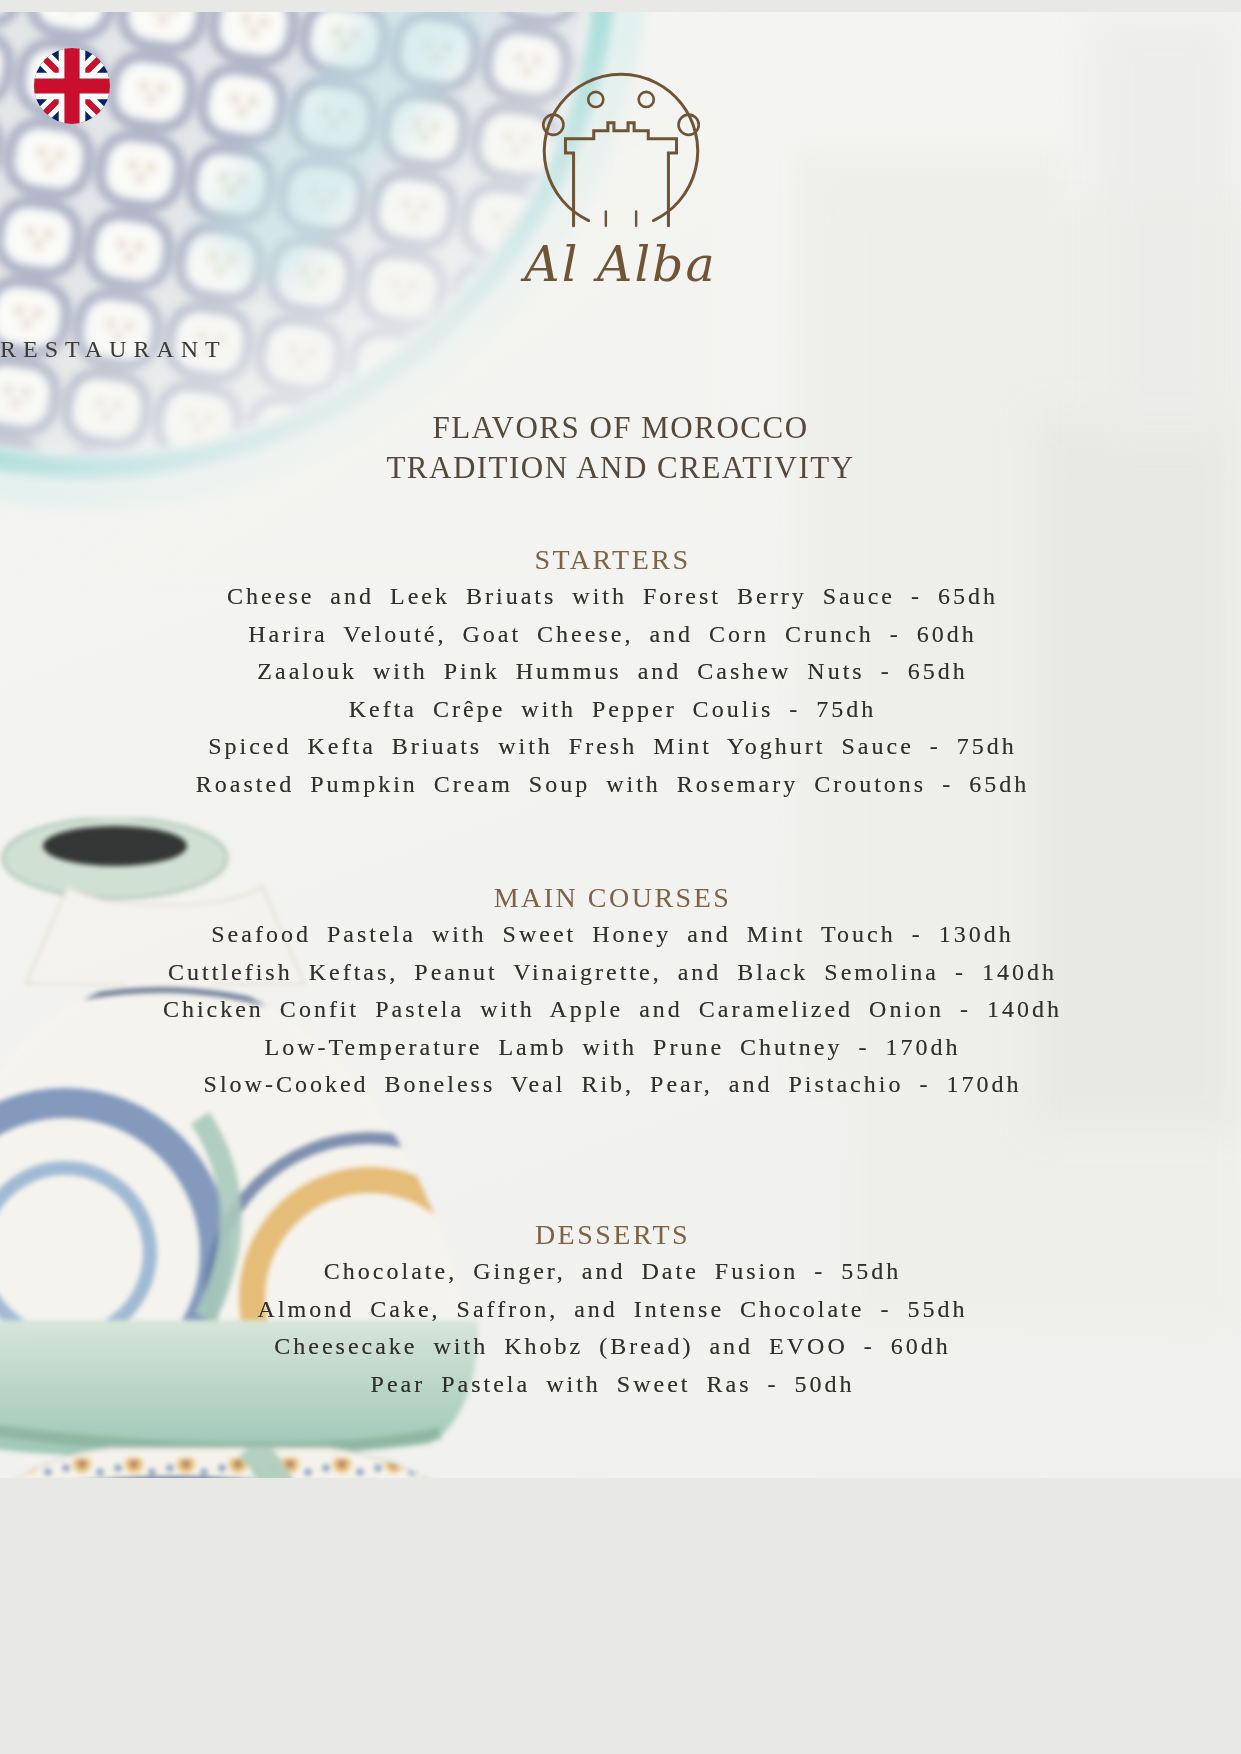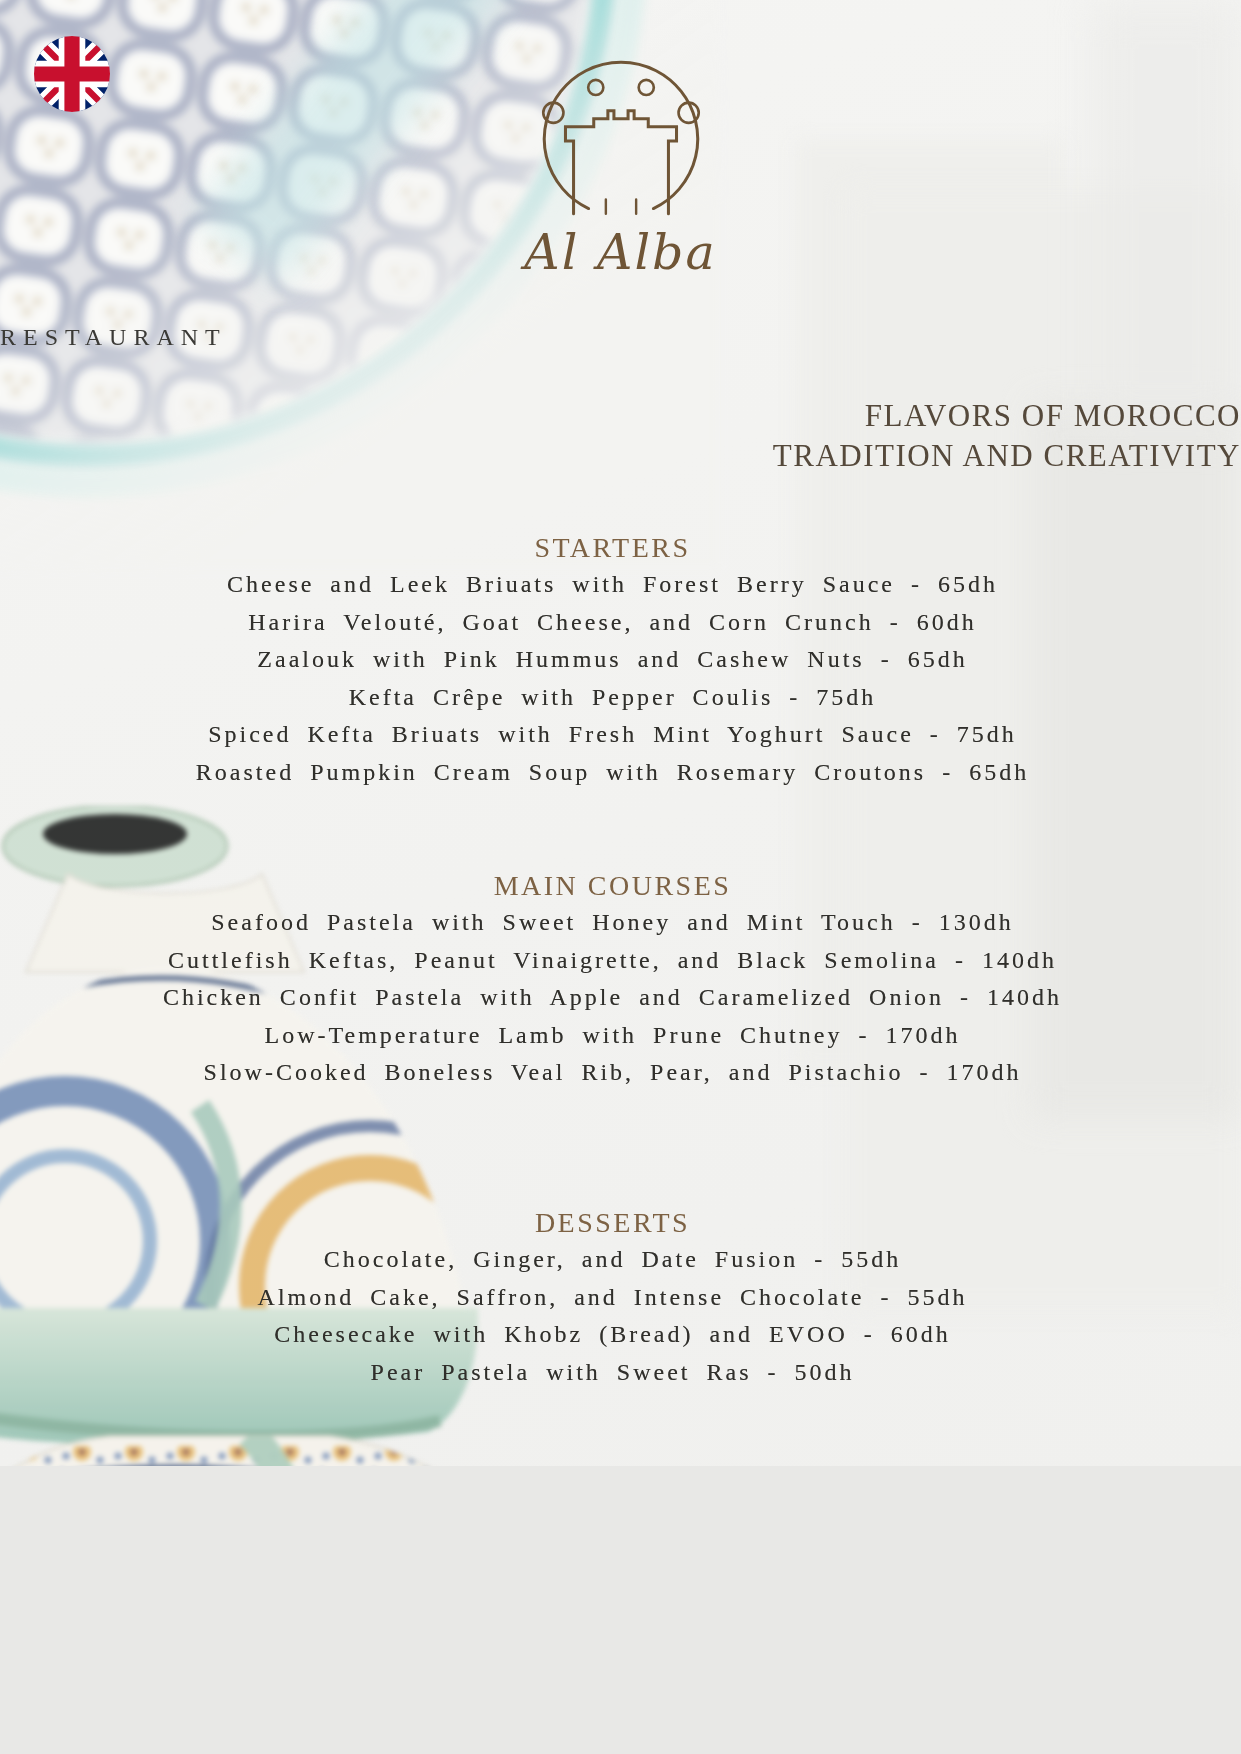--- a/index.html
+++ b/index.html
@@ -1,19 +1,19 @@
 <!DOCTYPE html>
 <html><head>
 <meta charset="utf-8">
 <style>
   html,body{margin:0;padding:0;background:#e8e8e6;}
   .page{
     position:relative;
     width:1241px;height:1466px;
-    margin:0 auto;
+    margin:12px auto;
     background:linear-gradient(160deg,#f5f5f3 0%,#f2f2f0 55%,#f0f0ee 100%);
     overflow:hidden;
     font-family:"Liberation Serif", serif;
   }
   
   .bg{position:absolute;pointer-events:none;}
   .plate-wrap{left:-60px;top:-70px;filter:blur(5px);opacity:.95;}
   .streak{left:300px;top:-90px;width:110px;height:380px;background:#c2e4e6;
           transform:rotate(38deg);filter:blur(18px);opacity:.55;}
   .archA{left:795px;top:140px;width:270px;height:930px;background:#efefec;filter:blur(10px);}
@@ -26,21 +26,21 @@
   .logo-arch{position:absolute;left:50%;top:56px;transform:translateX(-50%);}
   .script-name{
     position:absolute;left:0;right:0;top:222px;text-align:center;
     font-family:"DejaVu Serif", serif;font-style:italic;
     font-size:49px;line-height:62px;color:#6f5536;letter-spacing:2px;
   }
   .restaurant{
     position:absolute;left:0;right:0;top:322px;text-align:left;
     font-size:24px;line-height:30px;letter-spacing:7px;color:#3b3a36;
   }
-  .tagline{position:absolute;left:0;right:0;top:396px;text-align:right;}
+  .tagline{position:absolute;left:0;right:0;top:396px;text-align:center;}
   .tagline div{
     font-size:31px;line-height:39.5px;letter-spacing:1.5px;color:#55493b;
   }
   .menu-section{position:absolute;left:0;right:16px;text-align:center;}
   .sec-1{top:530px;} .sec-2{top:868px;} .sec-3{top:1205px;}
   .section-heading{
     font-size:28px;line-height:36px;letter-spacing:2.5px;color:#7d6244;
     font-weight:500;
   }
   .menu-item{

